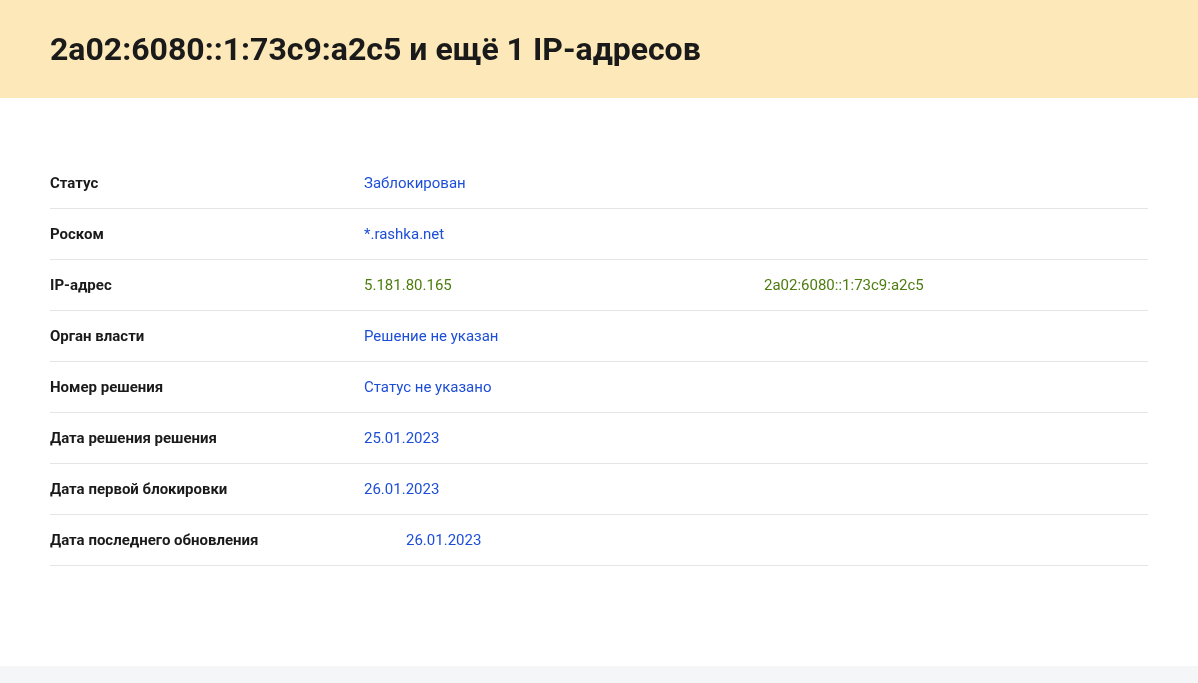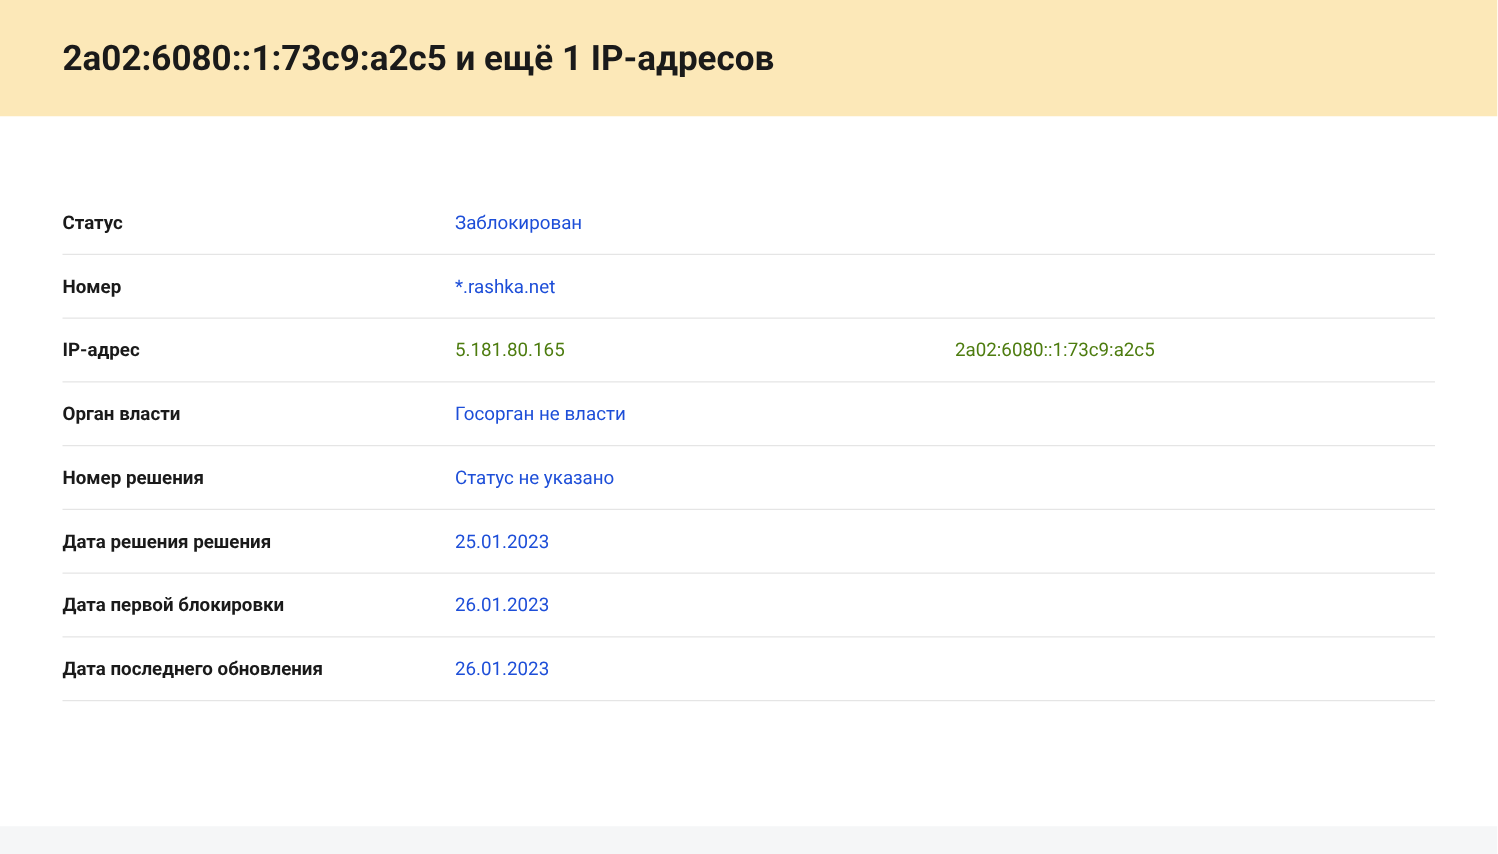--- a/index.html
+++ b/index.html
@@ -10,35 +10,36 @@
     body {
       font-family: -apple-system, BlinkMacSystemFont, 'Segoe UI', Roboto, Helvetica, Arial, sans-serif;
       background: #ffffff;
       color: #1a1a1a;
     }
     .header {
       background: #fce8b8;
       padding: 30px 50px;
     }
     .header h1 {
-      font-size: 28px;
+      font-size: 32px;
       font-weight: 700;
       color: #1a1a1a;
     }
     .content {
       padding: 60px 50px 50px 50px;
     }
     .row {
       display: flex;
       padding: 16px 0;
       border-bottom: 1px solid #e5e5e5;
       align-items: center;
     }
     .row:last-child {
       border-bottom: 1px solid #e5e5e5;
+      gap: 42px;
     }
     .label {
       width: 314px;
       font-size: 15px;
       font-weight: 700;
       color: #1a1a1a;
       flex-shrink: 0;
     }
     .value {
       font-size: 15px;
@@ -87,35 +88,35 @@
 </div>
 
 <div class="content">
 
   <div class="row">
     <div class="label">Статус</div>
     <div class="value">Заблокирован</div>
   </div>
 
   <div class="row">
-    <div class="label">Номер</div>
+    <div class="label">Роском</div>
     <div class="value">*.rashka.net</div>
   </div>
 
   <div class="row">
     <div class="label">IP-адрес</div>
     <div class="value-multi">
       <div class="value-item">5.181.80.165</div>
       <div class="value-item">2a02:6080::1:73c9:a2c5</div>
     </div>
   </div>
 
   <div class="row">
     <div class="label">Орган власти</div>
-    <div class="value">Госорган не власти</div>
+    <div class="value">Решение не указан</div>
   </div>
 
   <div class="row">
     <div class="label">Номер решения</div>
     <div class="value">Статус не указано</div>
   </div>
 
   <div class="row">
     <div class="label">Дата решения решения</div>
     <div class="value">25.01.2023</div>

